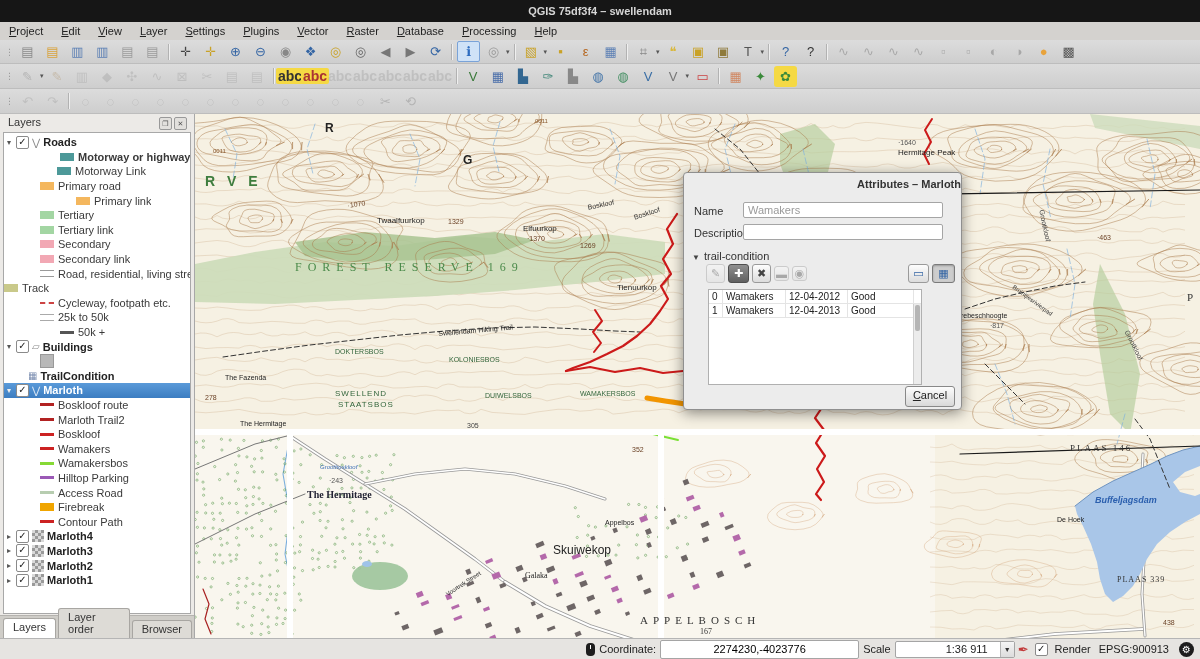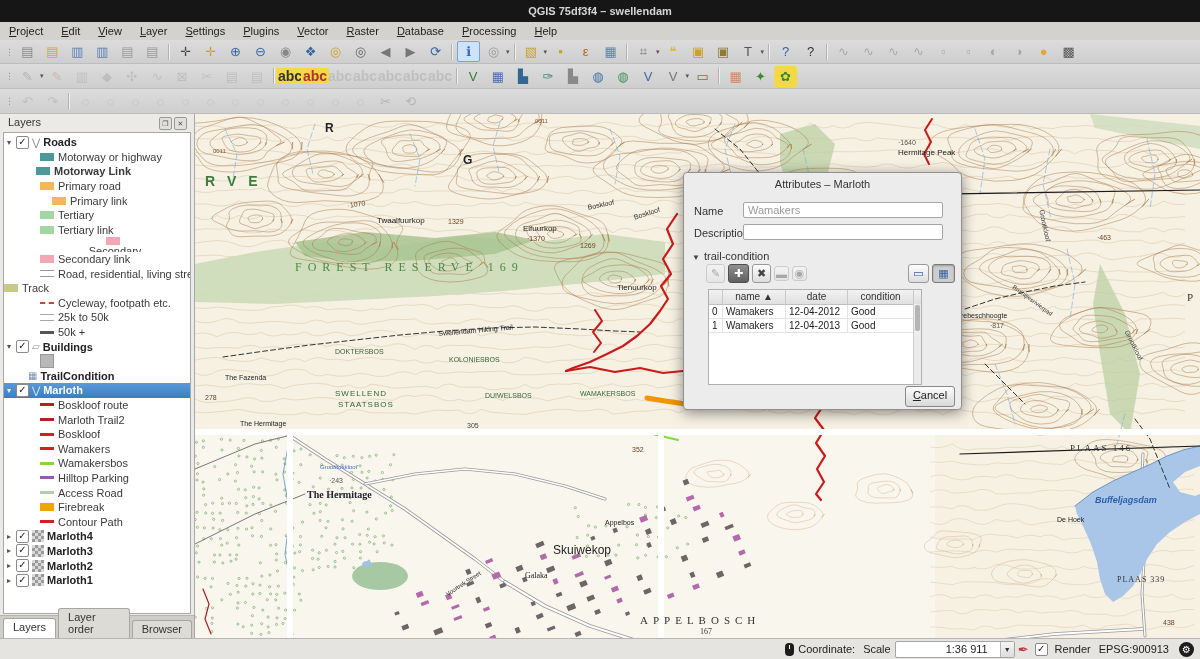--- a/index.html
+++ b/index.html
@@ -49,21 +49,21 @@
   .ptab{padding:2px 9px 3px;border:1px solid #a8a6a2;border-bottom:none;border-radius:3px 3px 0 0;
         background:#dddbd6;margin-right:2px;color:#333;}
   .ptab.active{background:#fff;height:14px;}
   
   #map{position:absolute;left:195px;top:114px;width:1005px;height:524px;background:#f6f1e3;overflow:hidden;}
   #map svg{position:absolute;left:0;top:0;}
   .maplabel{position:absolute;white-space:nowrap;transform-origin:0 0;line-height:1;}
   
   #dialog{position:absolute;left:683px;top:172px;width:279px;height:238px;background:#ececec;
           border:1px solid #8f8f8f;border-radius:4px;box-shadow:0 3px 14px rgba(0,0,0,.45);box-sizing:border-box;}
-  #dlg-title{position:absolute;left:0;top:5px;width:100%;text-align:center;font-weight:normal;color:#333;}
+  #dlg-title{position:absolute;left:0;top:5px;width:100%;text-align:right;font-weight:bold;color:#333;}
   .dlg-lbl{position:absolute;left:10px;color:#333;}
   .dlg-input{position:absolute;left:59px;width:200px;height:16px;border:1px solid #a5a5a5;border-radius:2px;
              background:#fff;font:11px "Liberation Sans",sans-serif;padding:0 4px;box-sizing:border-box;}
   #dlg-name-input{color:#9a9a9a;}
   #dlg-section{position:absolute;left:8px;top:77px;color:#333;text-align:right;}
   #dlg-section .exp{font-size:8px;color:#444;margin-right:4px;}
   .mini-btn{position:absolute;top:91px;height:19px;border:1px solid #9a9a9a;border-radius:3px;
             background:linear-gradient(#fdfdfd,#dcdcdc);display:flex;align-items:center;justify-content:center;
             font-size:11px;color:#444;box-sizing:border-box;}
   .mini-btn.dis{opacity:.4;}
@@ -399,45 +399,45 @@
     <span id="ph-float" class="ph-btn">❐</span>
     <span id="ph-close" class="ph-btn">✕</span>
   </div>
   <div id="tree">
       <div class="trow">
         <span class="exp">▾</span>
         <span class="cb">✓</span>
         <span class="lyr-icon">⋁</span>
         <span class="lbl bold">Roads</span>
       </div>
-      <div class="trow" style="padding-left: 36px;">
+      <div class="trow" style="padding-left: 56px; font-weight: bold;">
         <span class="sw" style="width: 14px; height: 8px; background: rgb(77, 153, 153);"></span>
         <span class="lbl" style="color: rgb(58, 58, 58);">Motorway or highway</span>
       </div>
-      <div class="trow" style="padding-left: 32px; font-weight: bold;">
+      <div class="trow" style="padding-left: 53px;">
         <span class="sw" style="width: 14px; height: 8px; background: rgb(77, 153, 153);"></span>
         <span class="lbl" style="color: rgb(58, 58, 58);">Motorway Link</span>
       </div>
       <div class="trow" style="padding-left: 36px;">
         <span class="sw" style="width: 14px; height: 8px; background: rgb(244, 183, 94);"></span>
         <span class="lbl" style="color: rgb(58, 58, 58);">Primary road</span>
       </div>
-      <div class="trow" style="padding-left: 48px;">
+      <div class="trow" style="padding-left: 36px; margin-left: 36px;">
         <span class="sw" style="width: 14px; height: 8px; background: rgb(244, 183, 94);"></span>
         <span class="lbl" style="color: rgb(58, 58, 58);">Primary link</span>
       </div>
       <div class="trow" style="padding-left: 36px;">
         <span class="sw" style="width: 14px; height: 8px; background: rgb(163, 214, 163);"></span>
         <span class="lbl" style="color: rgb(58, 58, 58);">Tertiary</span>
       </div>
       <div class="trow" style="padding-left: 36px;">
         <span class="sw" style="width: 14px; height: 8px; background: rgb(163, 214, 163);"></span>
         <span class="lbl" style="color: rgb(58, 58, 58);">Tertiary link</span>
       </div>
-      <div class="trow" style="padding-left: 36px; flex-direction: column;">
+      <div class="trow" style="padding-left: 36px;">
         <span class="sw" style="width: 14px; height: 8px; background: rgb(242, 168, 180);"></span>
         <span class="lbl" style="color: rgb(58, 58, 58);">Secondary</span>
       </div>
       <div class="trow" style="padding-left: 36px;">
         <span class="sw" style="width: 14px; height: 8px; background: rgb(242, 168, 180);"></span>
         <span class="lbl" style="color: rgb(58, 58, 58);">Secondary link</span>
       </div>
       <div class="trow" style="padding-left: 36px;">
         <span class="sw" style="width: 14px; height: 5px; border-top: 1.5px solid rgb(154, 154, 154); border-bottom: 1.5px solid rgb(154, 154, 154);"></span>
         <span class="lbl" style="color: rgb(58, 58, 58);">Road, residential, living street, etc.</span>
@@ -447,21 +447,21 @@
         <span class="lbl" style="color: rgb(58, 58, 58);">Track</span>
       </div>
       <div class="trow" style="padding-left: 36px;">
         <span class="sw" style="width: 14px; height: 0px; border-top: 2px dashed rgb(204, 68, 68);"></span>
         <span class="lbl" style="color: rgb(58, 58, 58);">Cycleway, footpath etc.</span>
       </div>
       <div class="trow" style="padding-left: 36px;">
         <span class="sw" style="width: 14px; height: 5px; border-top: 1.5px solid rgb(170, 170, 170); border-bottom: 1.5px solid rgb(170, 170, 170);"></span>
         <span class="lbl" style="color: rgb(58, 58, 58);">25k to 50k</span>
       </div>
-      <div class="trow" style="padding-left: 36px;">
+      <div class="trow" style="padding-left: 56px;">
         <span class="sw" style="width: 14px; height: 3px; background: rgb(85, 85, 85);"></span>
         <span class="lbl" style="color: rgb(58, 58, 58);">50k +</span>
       </div>
       <div class="trow">
         <span class="exp">▾</span>
         <span class="cb">✓</span>
         <span class="lyr-icon">▱</span>
         <span class="lbl bold">Buildings</span>
       </div>
       <div class="trow" style="padding-left: 36px;">
@@ -1252,26 +1252,20 @@
   <div class="mini-btn" style="left:68px;width:19px">✖</div>
   <div class="mini-btn dis" style="left:90px;width:15px;height:15px;top:93px">▬</div>
   <div class="mini-btn dis" style="left:108px;width:15px;height:15px;top:93px">◉</div>
   <div class="mini-btn" style="left:224px;width:21px">
       <span class="blue">▭</span>
     </div>
   <div class="mini-btn pressed" style="left:248px;width:23px">
       <span class="blue">▦</span>
     </div>
   <div id="dlg-table">
-    <div class="hdr" id="dlg-thead">
-        <span class="hc" style="width: 14px;"></span>
-        <span class="hc" style="width: 63px;">name ▲</span>
-        <span class="hc" style="width: 62px;">date</span>
-        <span class="hc" style="width: 66px;">condition</span>
-      </div>
     <div id="dlg-tbody">
         <div class="r">
           <span class="c" style="width: 14px;">0</span>
           <span class="c" style="width: 63px;">Wamakers</span>
           <span class="c" style="width: 62px;">12-04-2012</span>
           <span class="c" style="width: 66px;">Good</span>
         </div>
         <div class="r">
           <span class="c" style="width: 14px;">1</span>
           <span class="c" style="width: 63px;">Wamakers</span>
@@ -1283,20 +1277,21 @@
         <div class="thumb"></div>
       </div>
   </div>
   <div id="cancel-btn">Cancel</div>
 </div>
 
 <div id="statusbar">
   <div class="spacer"></div>
   <div id="mouse-icon"></div>
   <span class="sb-txt">Coordinate:</span>
+  <input id="coord-input" value="2274230,-4023776" style="">
   <span class="sb-txt">Scale</span>
   <div id="scale-combo">
     <span id="scale-value">1:36 911</span>
     <span id="scale-arrow">▼</span>
   </div>
   <span id="paint-icon">✒</span>
   <span id="render-check">✓</span>
   <span class="sb-txt">Render</span>
   <span class="sb-txt">EPSG:900913</span>
   <span id="gear-icon">⚙</span>

